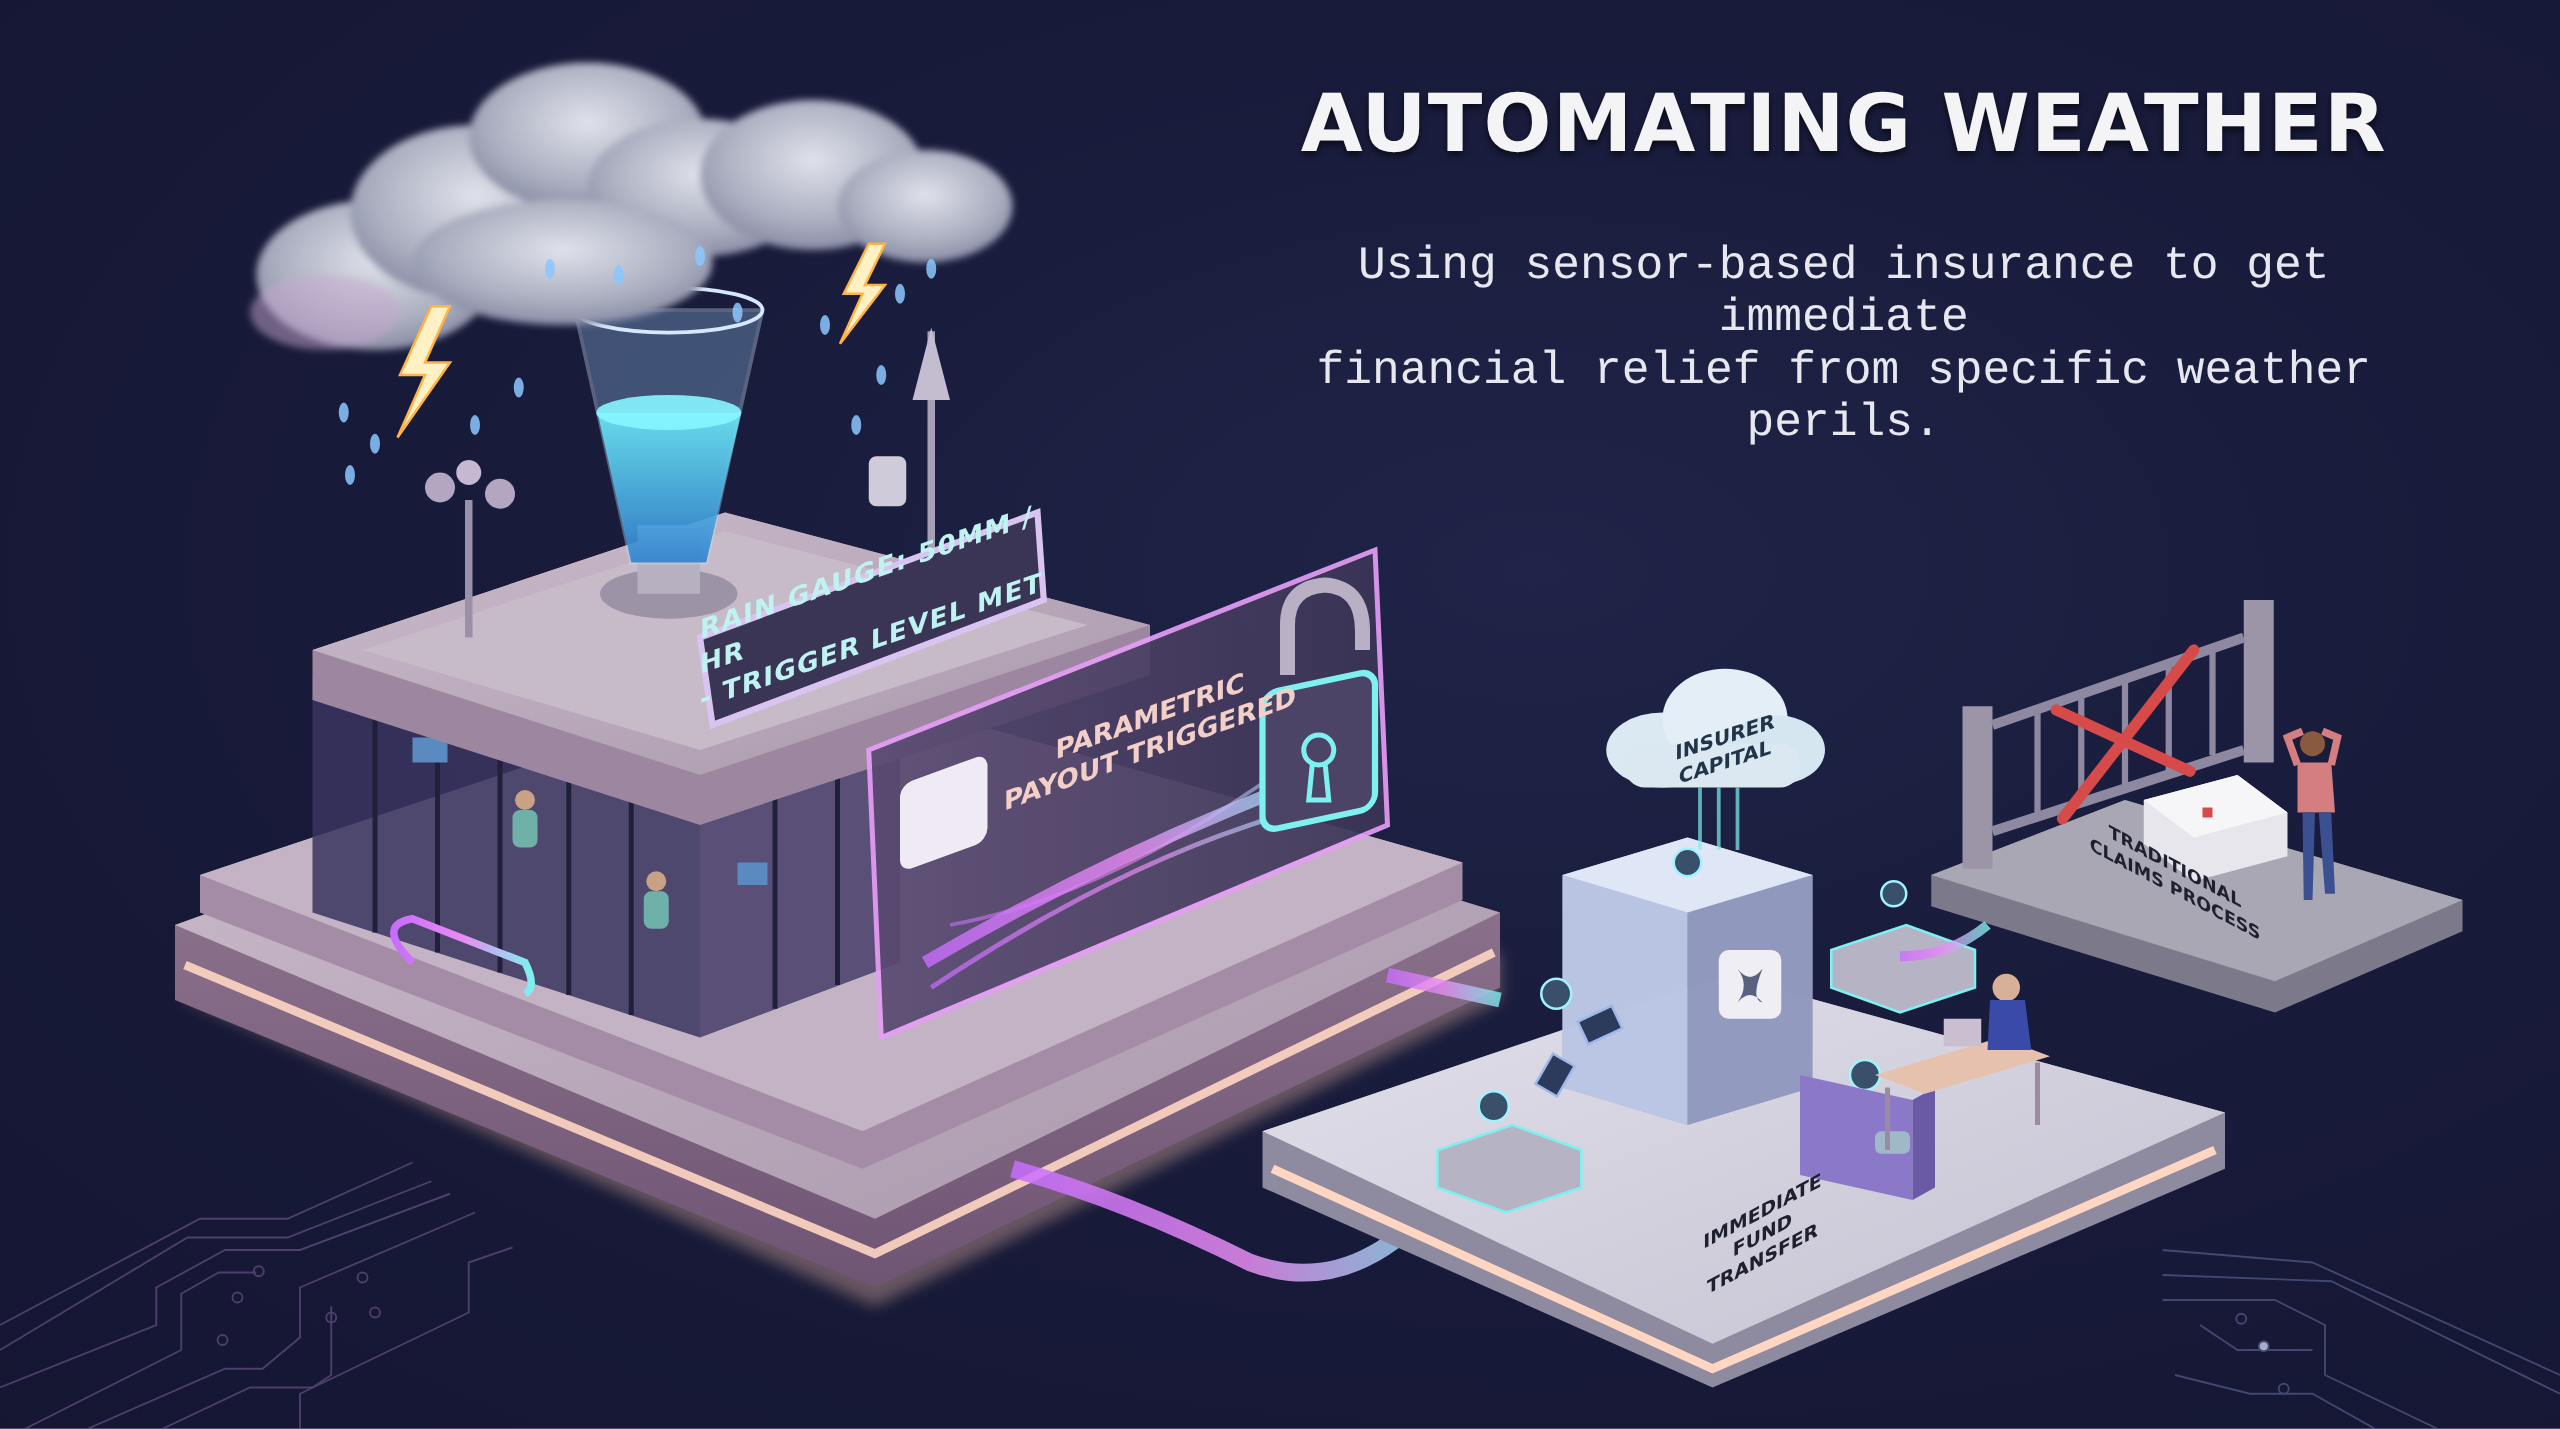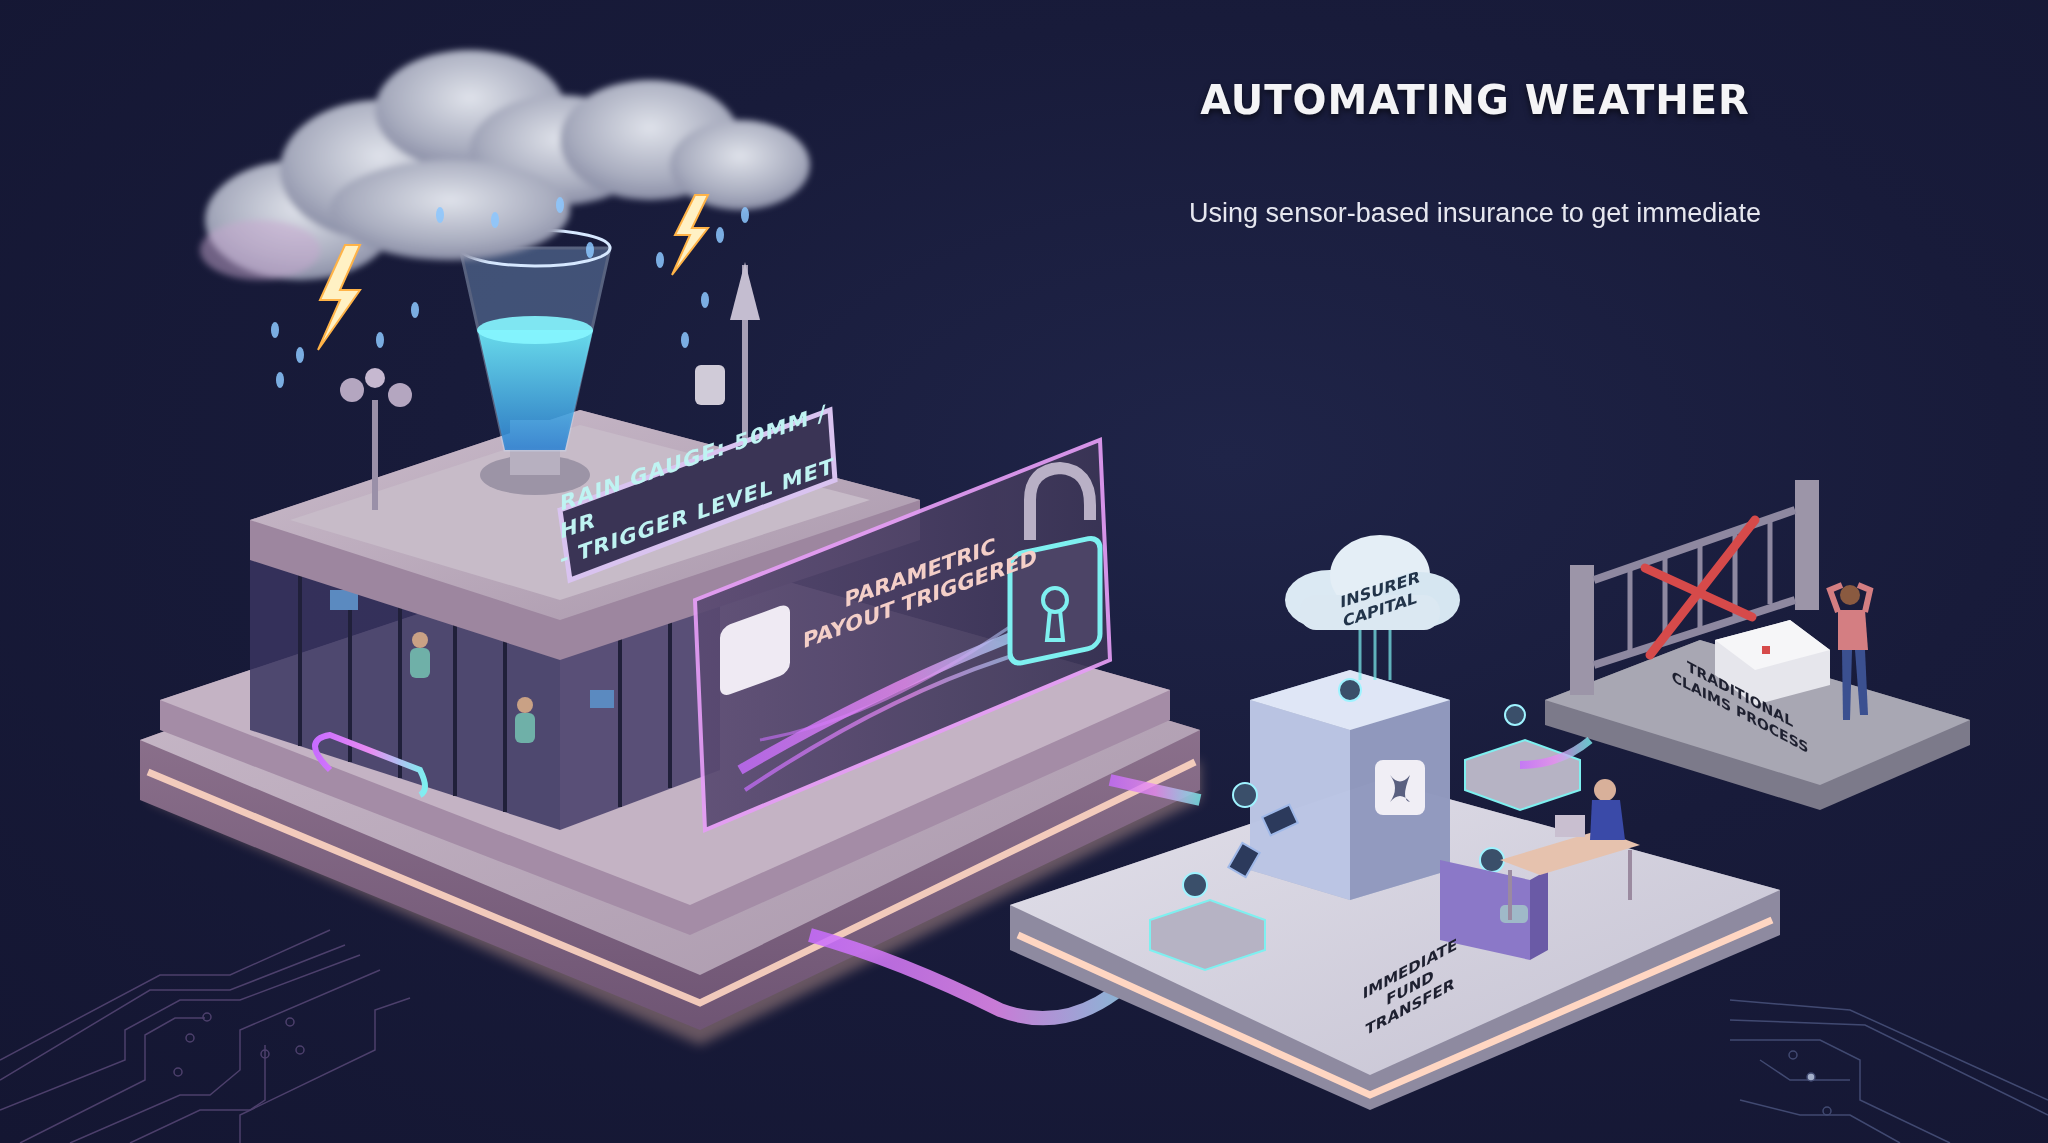--- a/index.html
+++ b/index.html
@@ -1,24 +1,24 @@
 <!DOCTYPE html>
 <html><head>
 <meta charset="utf-8">
 <style>
   html,body{margin:0;padding:0;}
   body{width:2048px;height:1143px;overflow:hidden;position:relative;
     background: radial-gradient(ellipse at 60% 40%, #1f2448 0%, #181b3a 45%, #141632 100%);
     font-family:"DejaVu Sans", sans-serif;}
   #scene{position:absolute;left:0;top:0;width:2048px;height:1143px;}
   .title{position:absolute;left:1030px;top:68px;width:890px;text-align:center;color:#f4f4f6;
-    font-family:"DejaVu Sans", sans-serif;font-weight:bold;font-size:40px;line-height:64px;letter-spacing:1px;
+    font-family:"DejaVu Sans", sans-serif;font-weight:bold;font-size:64px;line-height:64px;letter-spacing:1px;
     text-shadow:0 3px 6px rgba(0,0,0,.6);}
   .subtitle{position:absolute;left:1040px;top:192px;width:870px;text-align:center;color:#e6e7ef;
-    font-family:Liberation Sans, sans-serif;font-size:27px;line-height:42px;}
+    font-family:Liberation Mono, monospace;font-size:37px;line-height:42px;}
   .sign{position:absolute;font-family:"DejaVu Sans", sans-serif;font-weight:bold;text-transform:uppercase;}
   .rain-sign{left:560px;top:440px;width:290px;transform:skewY(-19deg) rotate(0deg);
     color:#bff3f2;font-size:21px;line-height:28px;letter-spacing:1px;}
   .payout-sign{left:790px;top:560px;width:260px;transform:skewY(-20deg);
     color:#f4cfc8;font-size:21px;line-height:26px;text-align:center;}
   .cloud-text{left:1315px;top:580px;width:130px;transform:skewY(-18deg);
     color:#22344a;font-size:16px;line-height:20px;text-align:center;}
   .trad-text{left:1640px;top:685px;width:200px;transform:skewY(28deg);
     color:#1e2030;font-size:14px;line-height:18px;text-align:center;}
   .fund-text{left:1325px;top:960px;width:170px;transform:skewY(-28deg);
@@ -301,20 +301,21 @@
   </g>
   <path d="M1520 765 Q1560 765 1590 740" stroke="url(#neon)" stroke-width="8" fill="none" opacity="0.8"></path>
 </svg>
 </div>
 
 <div class="title">
   <div>AUTOMATING WEATHER</div>
 </div>
 <div class="subtitle">
   <div>Using sensor-based insurance to get immediate</div>
+  <div>financial relief from specific weather perils.</div>
 </div>
 
 <div class="sign rain-sign">
   <div>RAIN GAUGE: 50MM / HR</div>
   <div>- TRIGGER LEVEL MET</div>
 </div>
 
 <div class="sign payout-sign">
   <div>PARAMETRIC</div>
   <div>PAYOUT TRIGGERED</div>

